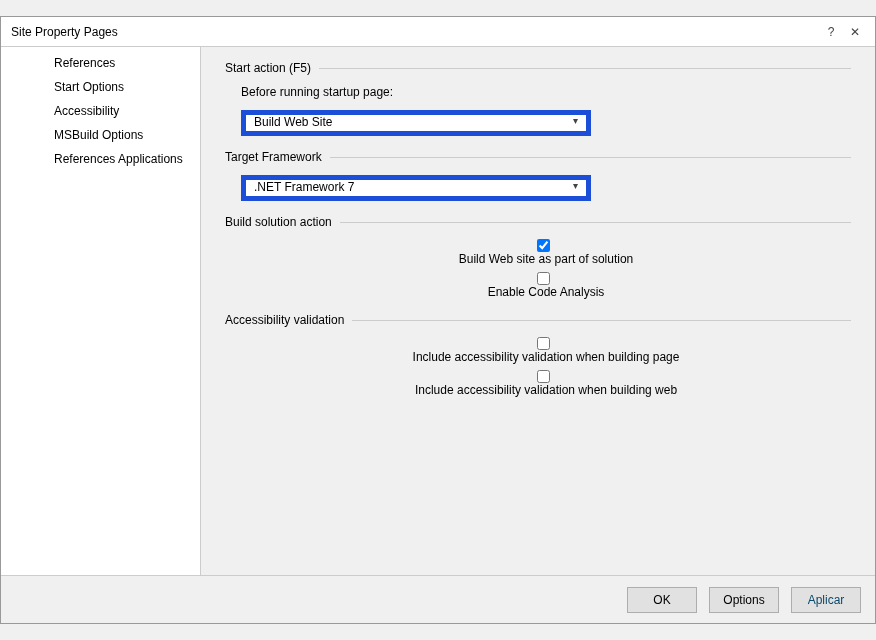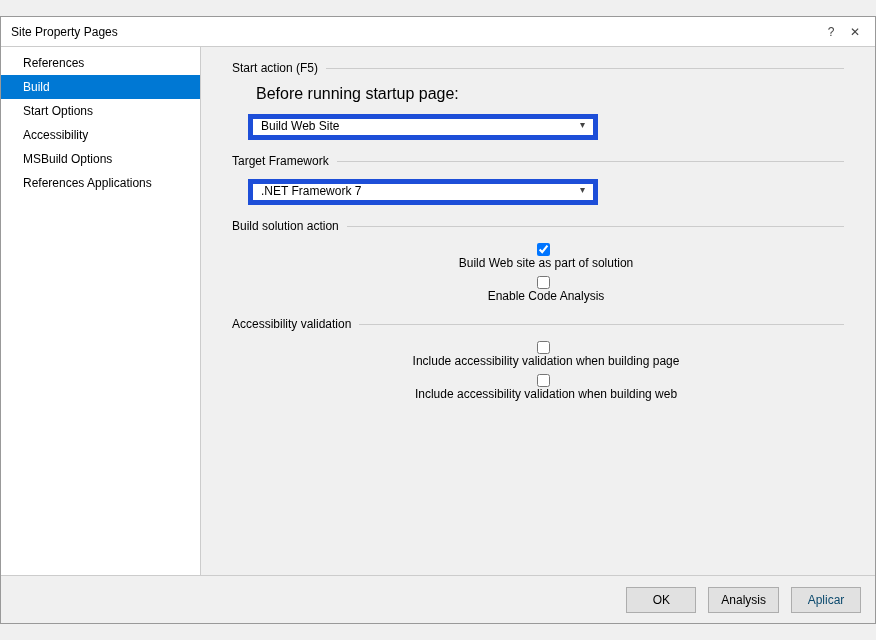--- a/index.html
+++ b/index.html
@@ -61,28 +61,29 @@
       background: #fff;
       border-right: 1px solid #ccc;
       padding: 4px 0;
     }
     .sidebar-item {
       padding: 5px 22px;
       cursor: pointer;
       color: #000;
       font-size: 12px;
       white-space: nowrap;
+      margin-left: 31px;
     }
     .sidebar-item.selected {
       background: #0078d4;
       color: #fff;
     }
     .main-panel {
       flex: 1;
-      padding: 14px 31px;
+      padding: 14px 24px;
       background: #f0f0f0;
       overflow-y: auto;
     }
     .section-header {
       display: flex;
       align-items: center;
       margin-bottom: 10px;
       margin-top: 14px;
       color: #000;
       font-size: 12px;
@@ -93,24 +94,23 @@
       flex: 1;
       height: 1px;
       background: #ccc;
       margin-left: 8px;
     }
     .field-group {
       margin-left: 16px;
       margin-bottom: 10px;
     }
     .field-label {
-      font-size: 16px;
+      font-size: 12px;
       color: #000;
       margin-bottom: 4px;
-      margin-left: 8px;
     }
     .dropdown {
       display: flex;
       align-items: flex-start;
       justify-content: space-between;
       width: 350px;
       height: 26px;
       border: 5px solid #1d4ed8;
       background: #fff;
       padding: 0 8px;
@@ -179,23 +179,20 @@
       <button class="title-btn close">✕</button>
     </div>
   </div>
 
   <div class="dialog-content">
 
     <div class="sidebar">
       <div class="sidebar-item">
         <span>References</span>
       </div>
-      <div class="sidebar-item selected">
-        <span>Build</span>
-      </div>
       <div class="sidebar-item">
         <span>Start Options</span>
       </div>
       <div class="sidebar-item">
         <span>Accessibility</span>
       </div>
       <div class="sidebar-item">
         <span>MSBuild Options</span>
       </div>
       <div class="sidebar-item">
@@ -252,16 +249,16 @@
           <input type="checkbox" id="accessibility-web" style="">
           <span>Include accessibility validation when building web</span>
         </label>
       </div>
 
     </div>
   </div>
 
   <div class="dialog-footer">
     <button class="footer-btn primary">OK</button>
-    <button class="footer-btn">Analysis</button>
+    <button class="footer-btn">Options</button>
     <button class="footer-btn" disabled="">Aplicar</button>
   </div>
 </div>
 
 </body></html>

